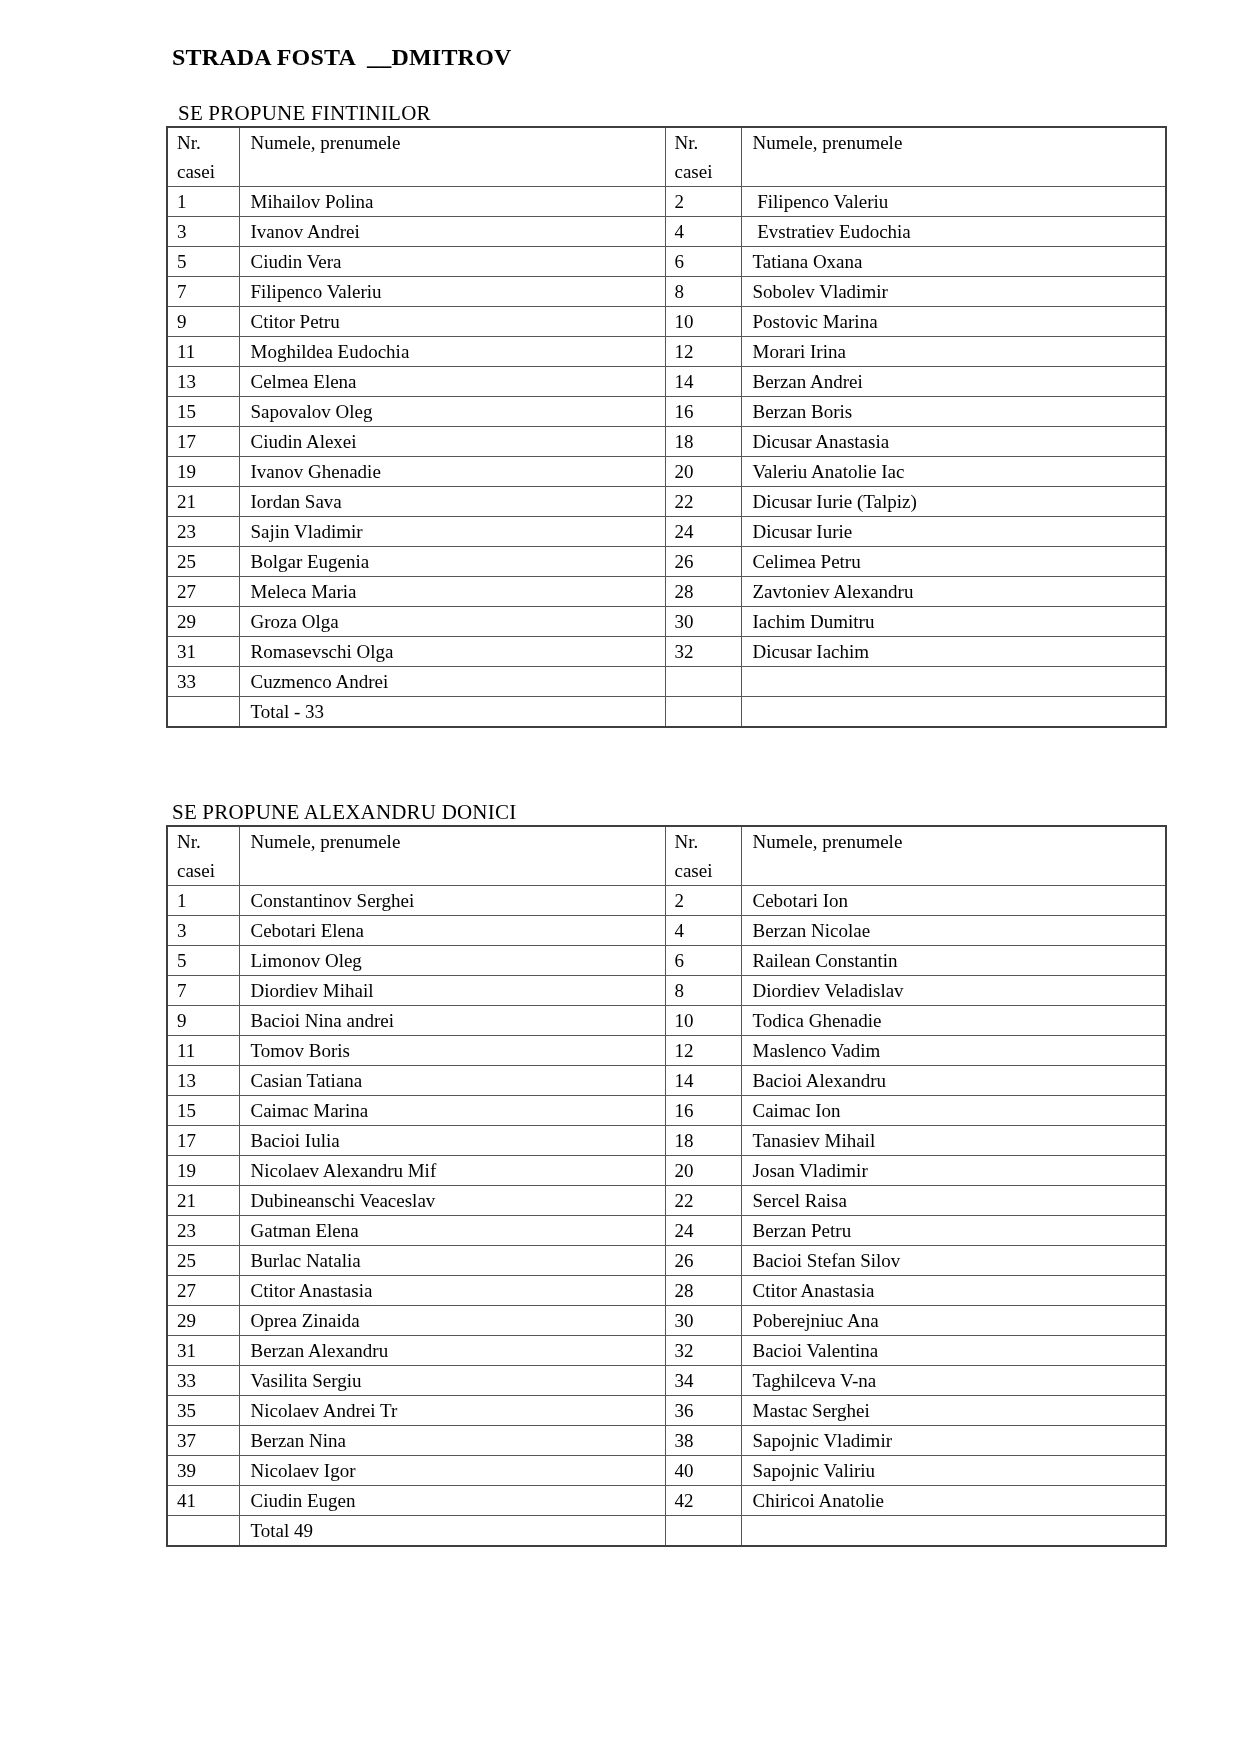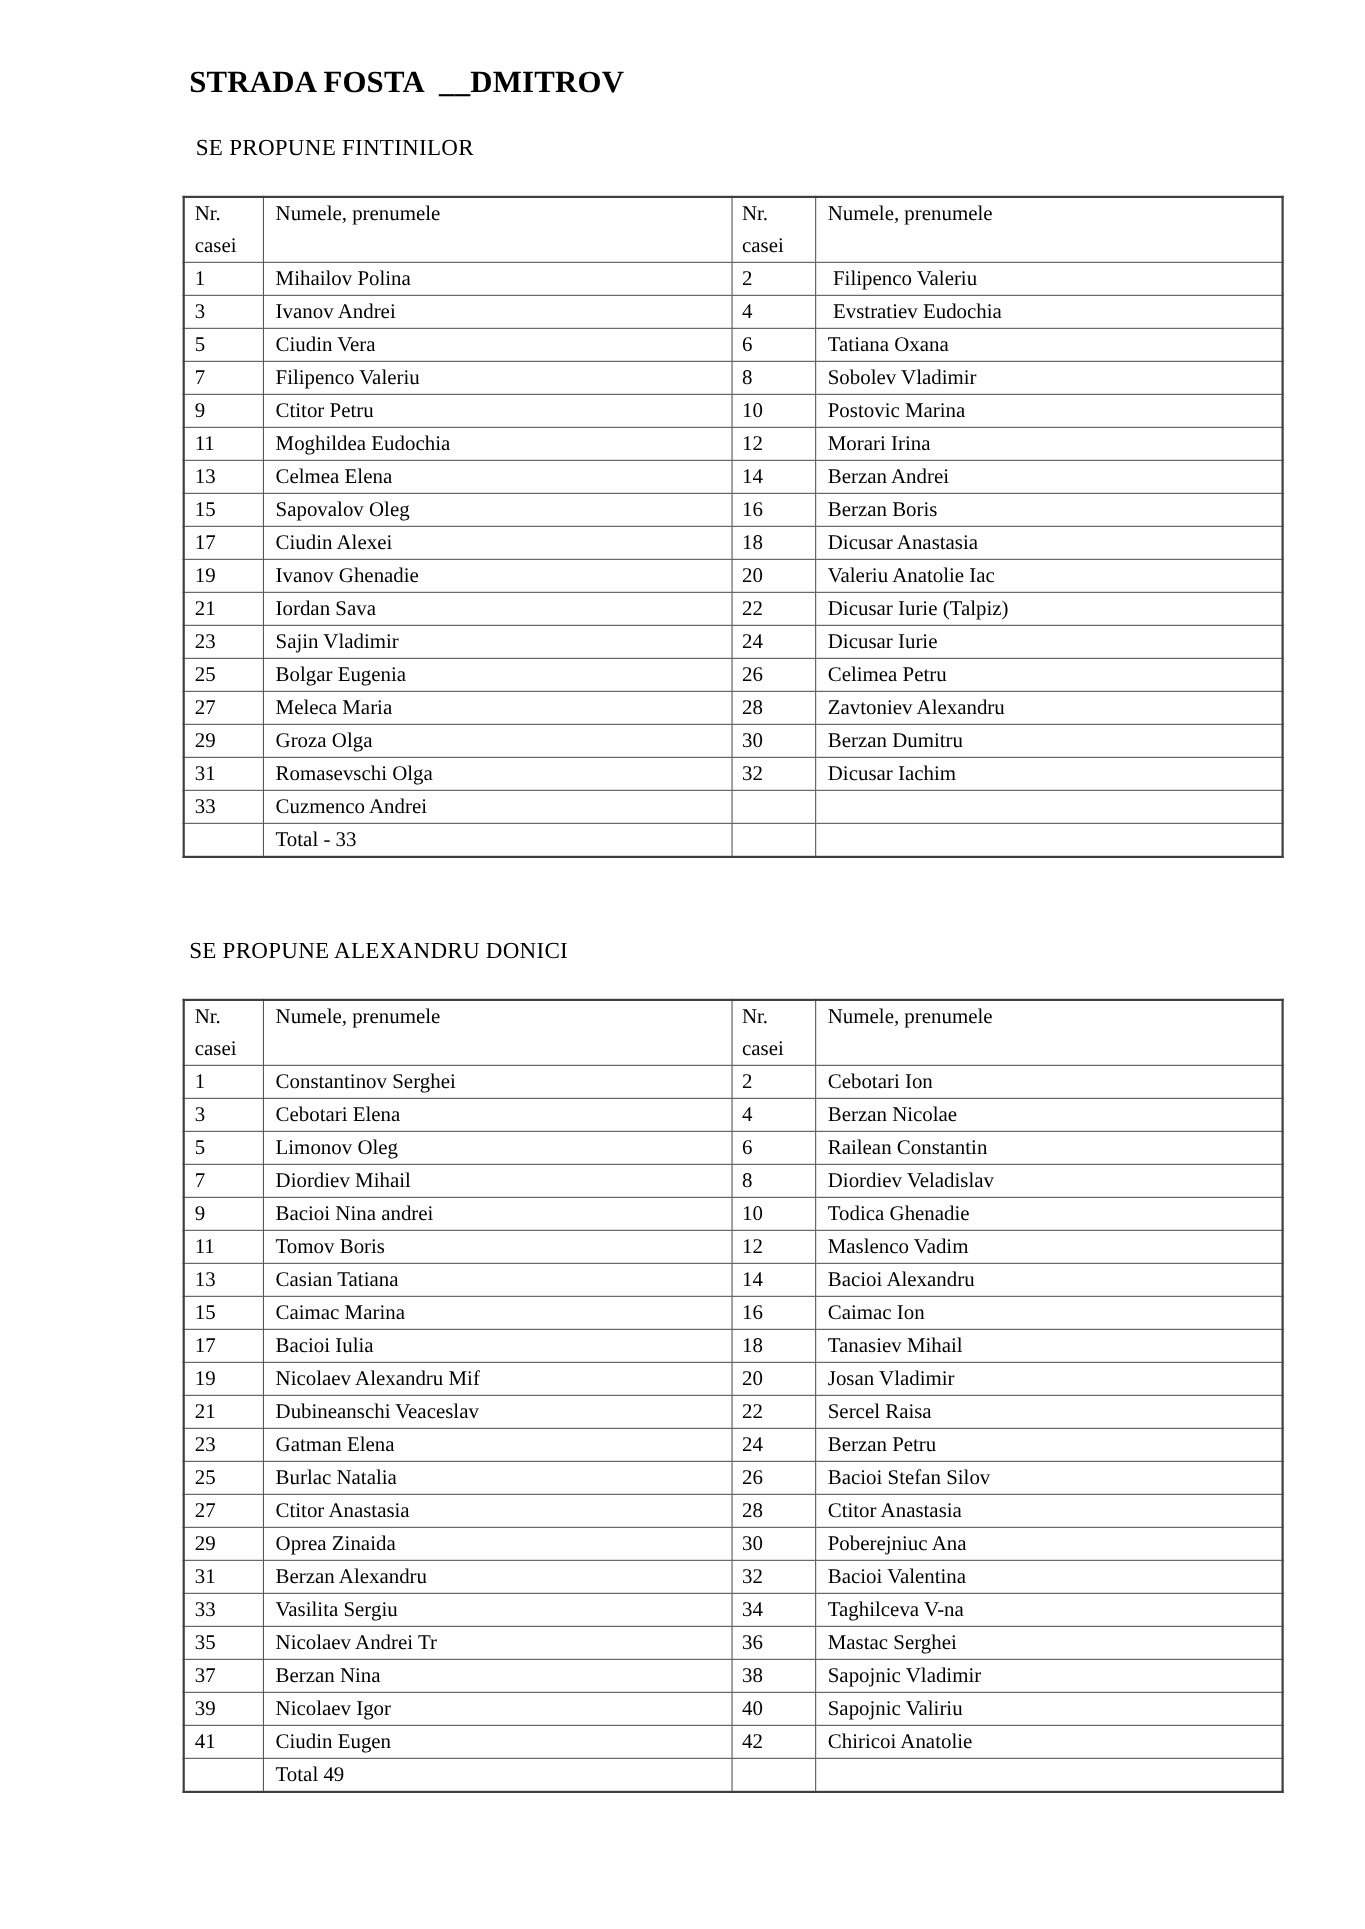--- a/index.html
+++ b/index.html
@@ -4,33 +4,32 @@
 <style>
   html, body { margin:0; padding:0; }
   body {
     width:1241px; height:1754px;
     background:#ffffff; color:#000000;
     font-family:"Liberation Serif", serif;
     overflow:hidden;
   }
   .page { padding:44px 0 0 166px; }
   .section-title {
-    margin:16px 0 0 6px;
-    font-size:28px; font-weight:bold;
+    margin:0 0 0 6px;
+    font-size:24px; font-weight:bold;
     white-space:pre; letter-spacing:0.2px;
   }
   .section-subtitle {
     margin:30px 0 0 6px;
     font-size:21px; font-weight:normal;
     white-space:pre; letter-spacing:0.2px;
   }
   #section-1 .section-subtitle { margin-left:12px; }
   #section-2 { margin-top:72px; }
   table.residents {
-    margin-top:31px;
     border-collapse:collapse;
     table-layout:fixed;
     width:999px;
     border:2px solid #3f3f3f;
   }
   th, td {
     border:1px solid #585858;
     font-size:19px; line-height:29px;
     font-weight:normal; text-align:left;
     vertical-align:top;
@@ -160,21 +159,21 @@
     <td class="col-nr-cell">27</td>
     <td class="col-name-cell">Meleca Maria</td>
     <td class="col-nr-cell">28</td>
     <td class="col-name-cell">Zavtoniev Alexandru</td>
   </tr>
 
   <tr>
     <td class="col-nr-cell">29</td>
     <td class="col-name-cell">Groza Olga</td>
     <td class="col-nr-cell">30</td>
-    <td class="col-name-cell">Berzan Dumitru</td>
+    <td class="col-name-cell">Iachim Dumitru</td>
   </tr>
 
   <tr>
     <td class="col-nr-cell">31</td>
     <td class="col-name-cell">Romasevschi Olga</td>
     <td class="col-nr-cell">32</td>
     <td class="col-name-cell">Dicusar Iachim</td>
   </tr>
 
   <tr>

